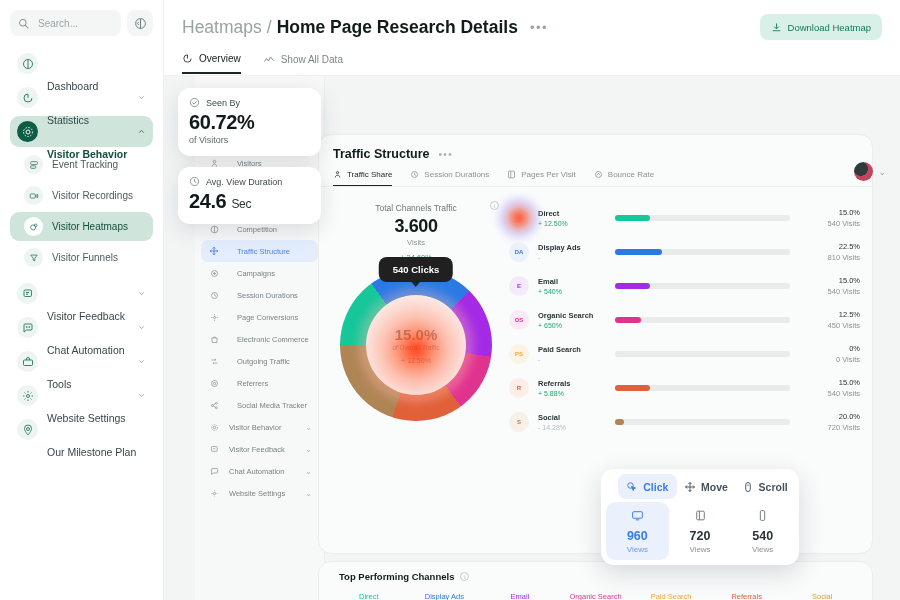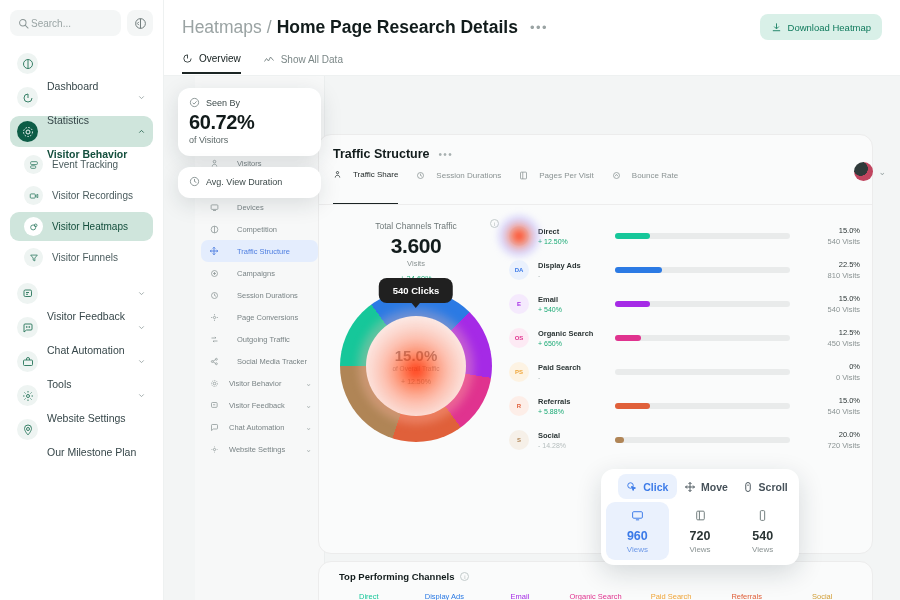--- a/index.html
+++ b/index.html
@@ -9,21 +9,21 @@
     background:#ffffff; color:#1f2937; font-size:11px;
     -webkit-font-smoothing:antialiased;
   }
   .app { position:relative; width:900px; height:600px; display:flex; }
 
   
   .sidebar { width:164px; height:600px; background:#ffffff; border-right:1px solid #eef1f1;
              padding:10px 10px 0 10px; flex-shrink:0; position:relative; z-index:5; }
   .search-row { display:flex; align-items:center; gap:6px; margin-bottom:12px; }
   .search-box { flex:1; height:26px; background:#f4f6f6; border-radius:8px;
-                display:flex; align-items:center; gap:2px; padding:0 8px; }
+                display:flex; align-items:center; gap:9px; padding:0 8px; }
   .search-box .ph { color:#9aa5a5; font-size:10px; }
   .collapse-btn { width:26px; height:26px; background:#f4f6f6; border-radius:8px;
                   display:flex; align-items:center; justify-content:center; }
   .nav-item { display:flex; align-items:center; gap:9px; height:31px; padding:0 7px;
               border-radius:9px; margin-bottom:3px; cursor:pointer; }
   .nav-item .label { font-size:10.5px; color:#37474a; white-space:nowrap;margin-top:44px; }
   .nav-ico { width:21px; height:21px; border-radius:50%; background:#eef4f2;
              display:flex; align-items:center; justify-content:center; flex-shrink:0; }
   .nav-item.active { background:#cfe5dc; }
   .nav-item.active .nav-ico { background:#0d5c46; }
@@ -94,28 +94,28 @@
   .ts-dots { margin-left:9px; color:#a7b0b0; letter-spacing:1.3px; font-size:10px; }
   .ts-right { margin-left:auto; display:flex; align-items:center; gap:8px; }
   .icon-round { width:21px; height:21px; border-radius:7px; background:#f1f3f3;
                 display:flex; align-items:center; justify-content:center; color:#8e9898; }
   .date-pill { height:21px; background:#f1f3f3; border-radius:8px; display:flex;
                align-items:center; gap:6px; padding:0 8px; }
   .date-pill .dlab { font-size:8px; color:#4e5a5a; }
   .date-pill .drange { font-size:6.5px; color:#a7b0b0; }
   .ts-tabs { display:flex; gap:18px; padding:9px 14px 0 14px;
              border-bottom:1px solid #ededed; }
-  .ts-tab { display:flex; align-items:flex-end; gap:11px; font-size:8px; color:#8a9393;
-            padding-bottom:24px; }
+  .ts-tab { display:flex; align-items:flex-start; gap:5px; font-size:8px; color:#8a9393;
+            padding-bottom:6px; }
   .ts-tab.active { color:#1b2424; border-bottom:1.5px solid #1b2424; }
 
   .ts-body { display:flex; padding:10px 12px 0 12px; gap:8px; }
   .donut-panel { width:170px; flex-shrink:0; position:relative; }
   .tct { text-align:center; font-size:8.5px; color:#6e7878; margin-top:6px; }
-  .tct-val { text-align:center; font-size:21px; font-weight:bold; color:#121c1c;
+  .tct-val { text-align:center; font-size:18px; font-weight:bold; color:#121c1c;
              letter-spacing:-.4px; margin-top:3px; }
   .tct-sub { text-align:center; font-size:7.5px; color:#8a9393; margin-top:1px; }
   .tct-delta { text-align:center; font-size:7.5px; color:#19a974; margin-top:6px; }
   .info-i { position:absolute; right:2px; top:4px; width:9px; height:9px; border-radius:50%;
             border:1px solid #c3cbcb; color:#b1baba; font-size:6px; line-height:8px;
             text-align:center; }
   .donut-wrap { position:relative; width:152px; height:152px; margin:7px auto 0 auto; }
   .donut { width:152px; height:152px; border-radius:50%; }
   .donut-hole { position:absolute; left:26px; top:26px; width:100px; height:100px;
                 border-radius:50%; background:#fafbfb;
@@ -503,24 +503,42 @@
               <svg width="9" height="9" viewBox="0 0 24 24" fill="none" stroke="currentColor" stroke-width="2">
                 <circle cx="12" cy="12" r="3"></circle>
                   <path d="M12 3v3M12 18v3M3 12h3M18 12h3"></path>
                 </svg>
             </span>
             <span class="ml">Page Conversions</span>
           </div>
           <div class="mini-item">
             <span class="mini-ico">
               <svg width="9" height="9" viewBox="0 0 24 24" fill="none" stroke="currentColor" stroke-width="2">
+                <path d="M5 8h14l-1 12H6z"></path>
+                  <path d="M9 8a3 3 0 0 1 6 0"></path>
+                </svg>
+            </span>
+            <span class="ml">Electronic Commerce</span>
+          </div>
+          <div class="mini-item">
+            <span class="mini-ico">
+              <svg width="9" height="9" viewBox="0 0 24 24" fill="none" stroke="currentColor" stroke-width="2">
                 <path d="M4 8h12l-3-3M20 16H8l3 3"></path>
                 </svg>
             </span>
             <span class="ml">Outgoing Traffic</span>
+          </div>
+          <div class="mini-item">
+            <span class="mini-ico">
+              <svg width="9" height="9" viewBox="0 0 24 24" fill="none" stroke="currentColor" stroke-width="2">
+                <circle cx="12" cy="12" r="8"></circle>
+                  <circle cx="12" cy="12" r="3"></circle>
+                </svg>
+            </span>
+            <span class="ml">Referrers</span>
           </div>
           <div class="mini-item">
             <span class="mini-ico">
               <svg width="9" height="9" viewBox="0 0 24 24" fill="none" stroke="currentColor" stroke-width="2">
                 <circle cx="17" cy="6" r="2.5"></circle>
                   <circle cx="17" cy="18" r="2.5"></circle>
                   <circle cx="6" cy="12" r="2.5"></circle>
                 <line x1="8.3" y1="10.8" x2="14.7" y2="7.2"></line>
                   <line x1="8.3" y1="13.2" x2="14.7" y2="16.8"></line>
                 </svg>
@@ -790,20 +808,24 @@
       </div>
 
       <div class="ov-card" style="left:14px; top:91px; width:143px;">
         <div class="ov-head">
           <svg width="11" height="11" viewBox="0 0 24 24" fill="none" stroke="#7f8b8b" stroke-width="1.9">
             <circle cx="12" cy="12" r="9"></circle>
               <polyline points="12,6.5 12,12 16,14"></polyline>
             </svg>
           <span class="ov-lab">Avg. View Duration</span>
         </div>
+        <div class="ov-big">
+          <span>24.6</span>
+          <span class="ov-unit">Sec</span>
+        </div>
       </div>
 
       <div class="cms">
         <div class="cms-tabs">
           <div class="cms-tab active">
             <svg width="12" height="12" viewBox="0 0 24 24" fill="none" stroke="#3b7ae8" stroke-width="1.9">
               <circle cx="9" cy="9" r="5.5"></circle>
                 <path d="M11 11l8 3-3.4 1.3L14.3 19z" fill="#3b7ae8"></path>
               </svg>
             <span>Click</span>

